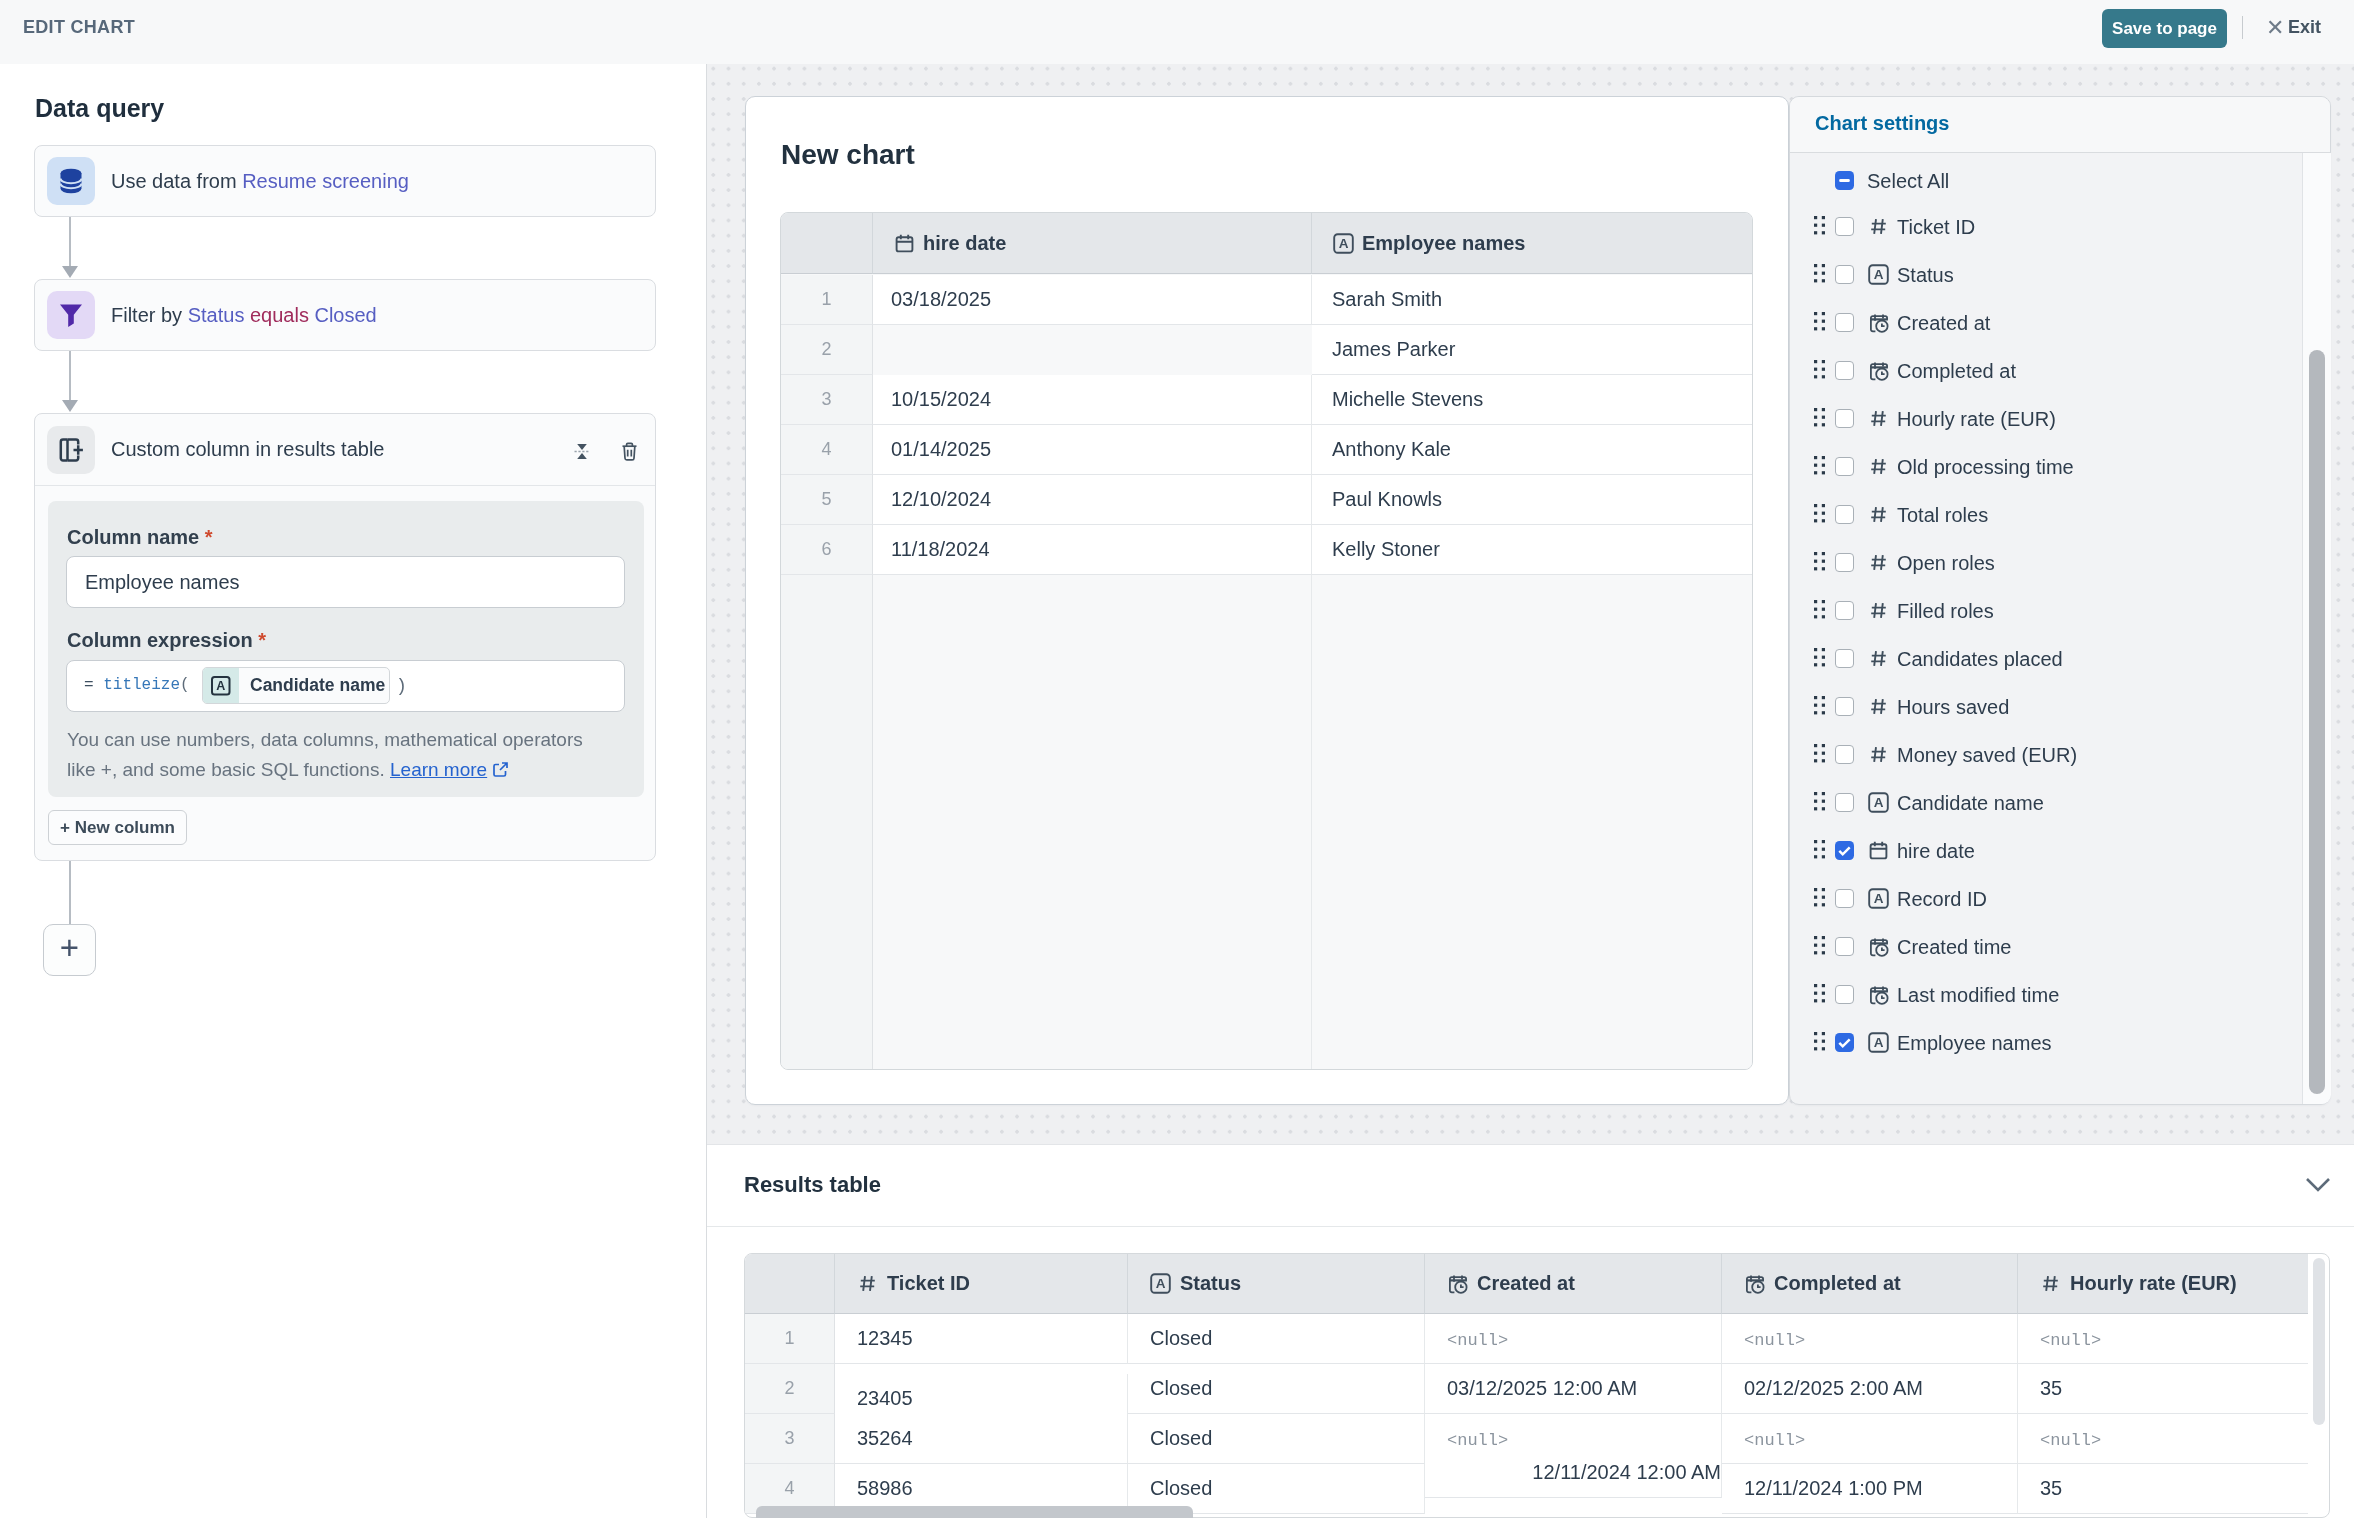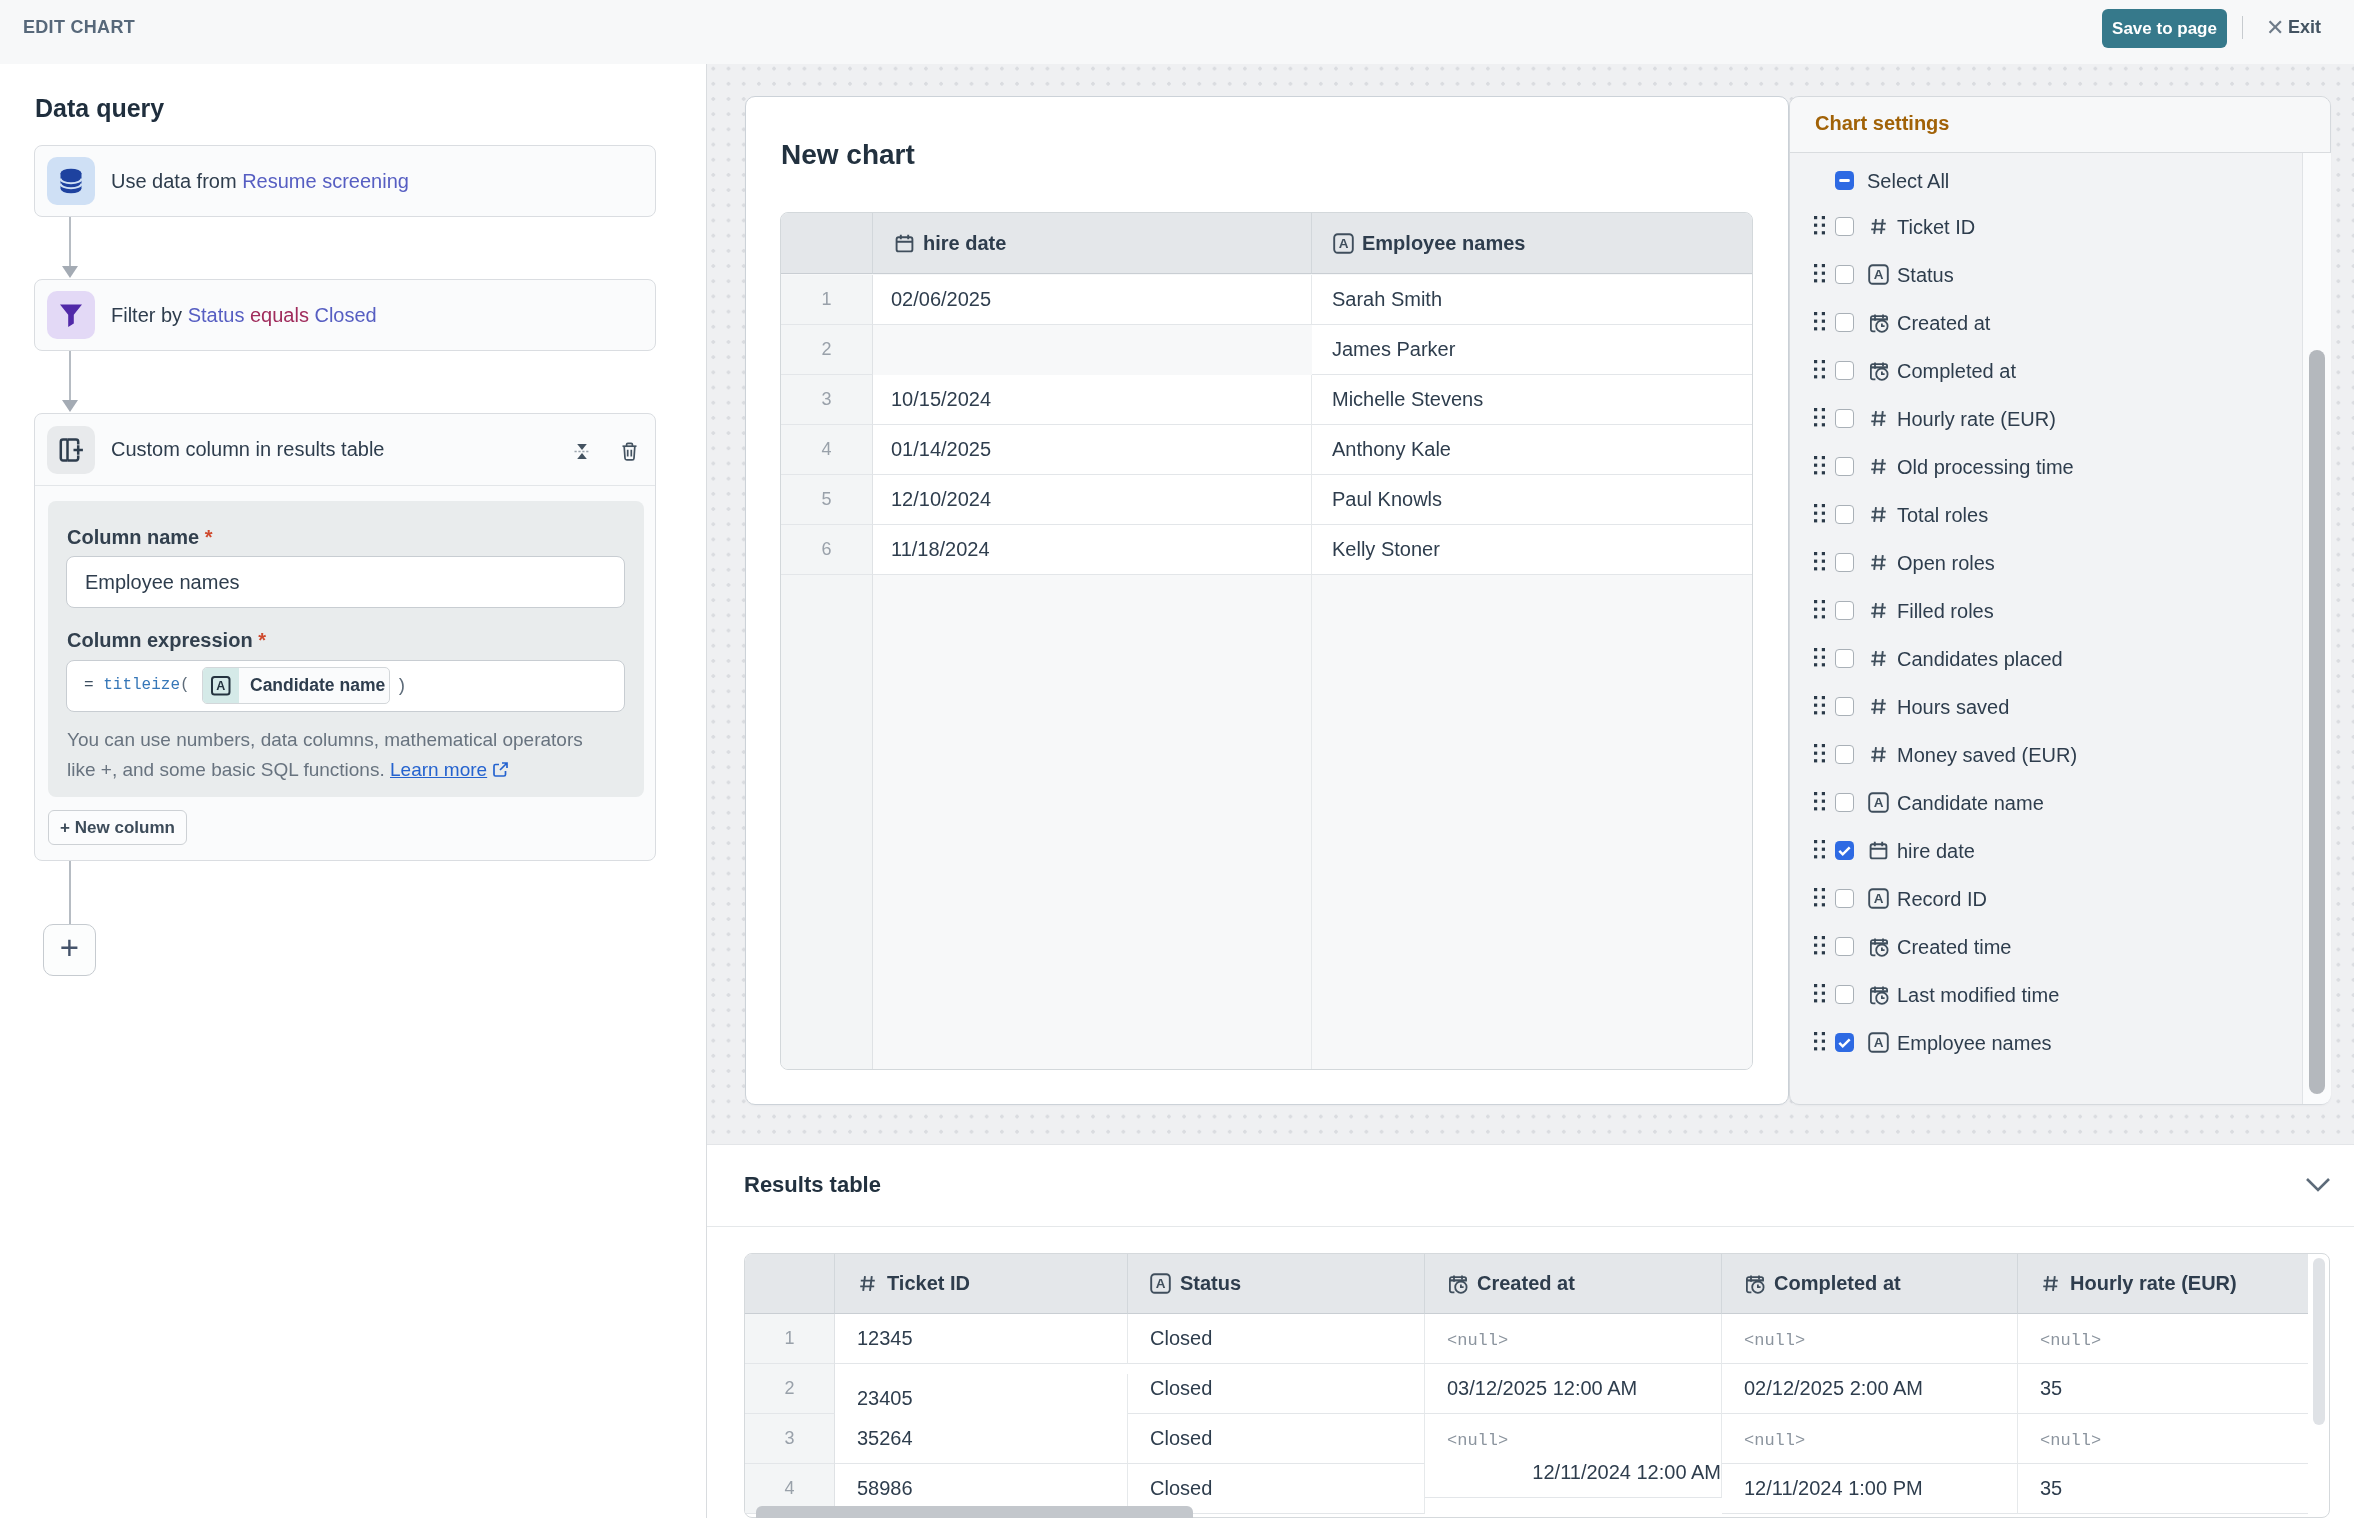--- a/index.html
+++ b/index.html
@@ -42,21 +42,21 @@
 
 #mtable{left:780px;top:212px;width:973px;height:858px;border:1px solid #d3d8db;border-radius:8px;box-sizing:border-box;background:#f7f8f9;overflow:hidden;}
 .mth{position:absolute;top:0;height:61px;background:#e4e7ea;box-sizing:border-box;border-bottom:1px solid #c9ced3;}
 .mhdrtext{font-size:20px;font-weight:bold;color:#2e3d4d;}
 .mrow-num{position:absolute;left:0;width:92px;background:#f3f5f6;border-right:1px solid #dfe2e5;box-sizing:border-box;
   text-align:center;font-size:18px;color:#99a1aa;}
 .mcell{position:absolute;box-sizing:border-box;background:#fff;border-bottom:1px solid #e3e6e9;font-size:20px;color:#2e3d4d;}
 
 #cspanel{left:1789px;top:96px;width:542px;height:1009px;background:#f2f3f5;border:1px solid #d5d9dd;border-radius:10px;box-sizing:border-box;box-shadow:0 1px 2px rgba(40,60,80,.04);}
 #cshead{left:1790px;top:97px;width:540px;height:55px;background:#f7f8f9;border-bottom:1px solid #d9dcdf;border-radius:9px 9px 0 0;}
-#cstitle{left:1815px;top:112px;font-size:20px;font-weight:bold;color:#a16207;}
+#cstitle{left:1815px;top:112px;font-size:20px;font-weight:bold;color:#0369a1;}
 #csgutter{left:2302px;top:153px;width:28px;height:951px;background:#fafbfc;border-left:1px solid #e0e3e6;border-radius:0 0 9px 0;}
 #csthumb{left:2309px;top:350px;width:16px;height:744px;background:#b4b8bd;border-radius:8px;}
 .csrow{position:absolute;left:1790px;width:512px;height:48px;}
 .handle{position:absolute;left:24px;top:13px;width:11px;height:22px;}
 .cbx{position:absolute;left:45px;top:14px;width:19px;height:19px;border:1.5px solid #a9b0b7;border-radius:4px;background:#fff;box-sizing:border-box;}
 .cslabel{position:absolute;left:107px;top:0;line-height:48px;font-size:20px;color:#2e3d4d;white-space:nowrap;}
 
 #results{left:707px;top:1144px;width:1647px;height:374px;background:#fff;border-top:1px solid #e3e5e8;}
 #rt-title{left:744px;top:1172px;font-size:22px;font-weight:bold;color:#22313f;}
 #rt-line{left:707px;top:1226px;width:1647px;height:1px;background:#e5e8ea;}
@@ -182,21 +182,21 @@
         <path d="M2.6 8.8 h15.8 M6.8 1.8 v4.4 M14.2 1.8 v4.4"></path>
       </g>
     </svg>
     <div class="abs mhdrtext" style="left:142px;top:19px;">hire date</div>
     <svg class="abs" style="left:552px;top:20px;" width="21" height="21" viewBox="0 0 21 21">
       <rect x="1.2" y="1.2" width="18.6" height="18.6" rx="3.5" fill="none" stroke="#3f4e5c" stroke-width="1.9"></rect>
       <text x="10.5" y="15.4" font-size="13.5" font-weight="bold" text-anchor="middle" fill="#3f4e5c" font-family="Liberation Sans,sans-serif">A</text>
     </svg>
     <div class="abs mhdrtext" style="left:581px;top:19px;">Employee names</div>
     <div class="mrow-num" style="top:62px;height:50px;line-height:49px;border-bottom:1px solid #e3e6e9;">1</div>
-    <div class="mcell" style="left:92px;top:62px;width:439px;height:50px;line-height:49px;padding-left:18px;border-right:1px solid #e6e9eb;">02/06/2025</div>
+    <div class="mcell" style="left:92px;top:62px;width:439px;height:50px;line-height:49px;padding-left:18px;border-right:1px solid #e6e9eb;">03/18/2025</div>
     <div class="mcell" style="left:531px;top:62px;width:442px;height:50px;line-height:49px;padding-left:20px;">Sarah Smith</div>
     <div class="mrow-num" style="top:112px;height:50px;line-height:49px;border-bottom:1px solid #e3e6e9;">2</div>
     <div class="mcell" style="left:531px;top:112px;width:442px;height:50px;line-height:49px;padding-left:20px;">James Parker</div>
     <div class="mrow-num" style="top:162px;height:50px;line-height:49px;border-bottom:1px solid #e3e6e9;">3</div>
     <div class="mcell" style="left:92px;top:162px;width:439px;height:50px;line-height:49px;padding-left:18px;border-right:1px solid #e6e9eb;">10/15/2024</div>
     <div class="mcell" style="left:531px;top:162px;width:442px;height:50px;line-height:49px;padding-left:20px;">Michelle Stevens</div>
     <div class="mrow-num" style="top:212px;height:50px;line-height:49px;border-bottom:1px solid #e3e6e9;">4</div>
     <div class="mcell" style="left:92px;top:212px;width:439px;height:50px;line-height:49px;padding-left:18px;border-right:1px solid #e6e9eb;">01/14/2025</div>
     <div class="mcell" style="left:531px;top:212px;width:442px;height:50px;line-height:49px;padding-left:20px;">Anthony Kale</div>
     <div class="mrow-num" style="top:262px;height:50px;line-height:49px;border-bottom:1px solid #e3e6e9;">5</div>

